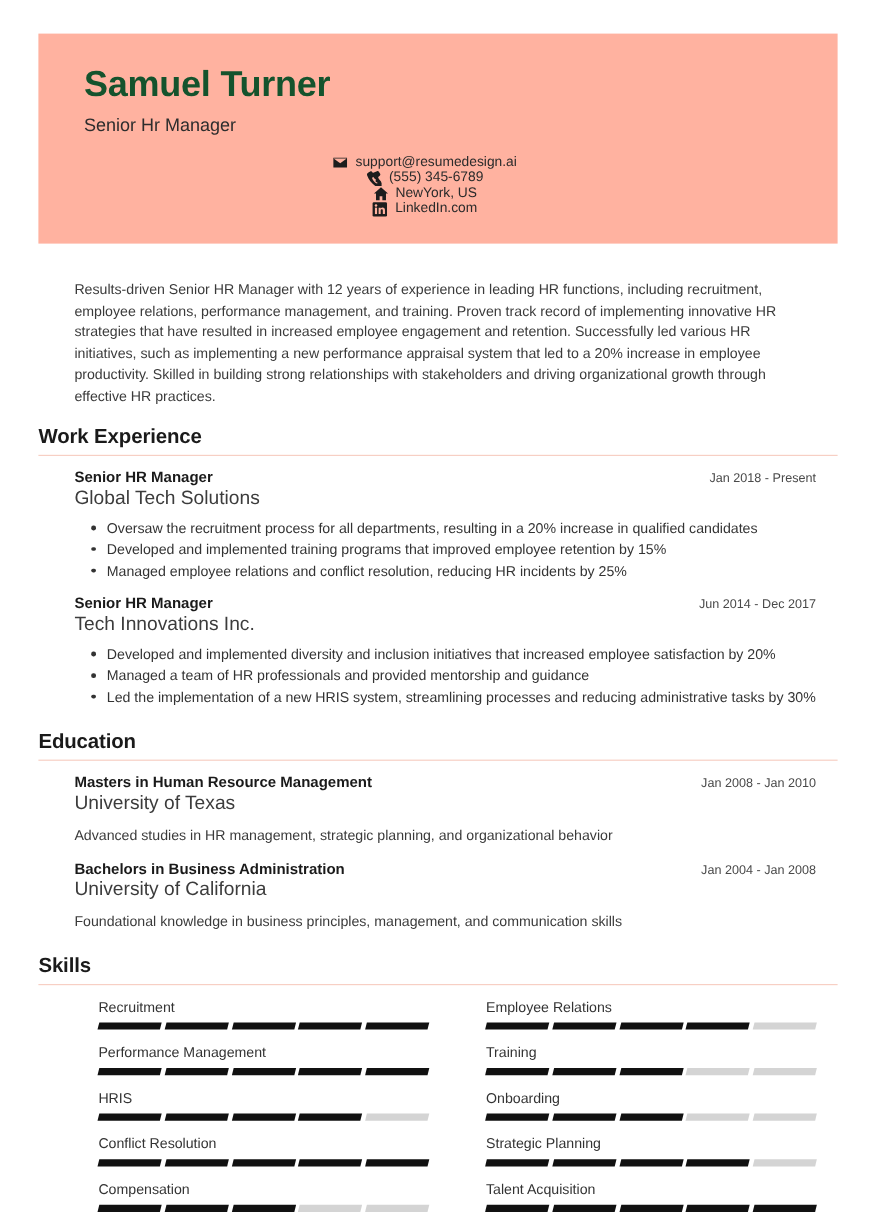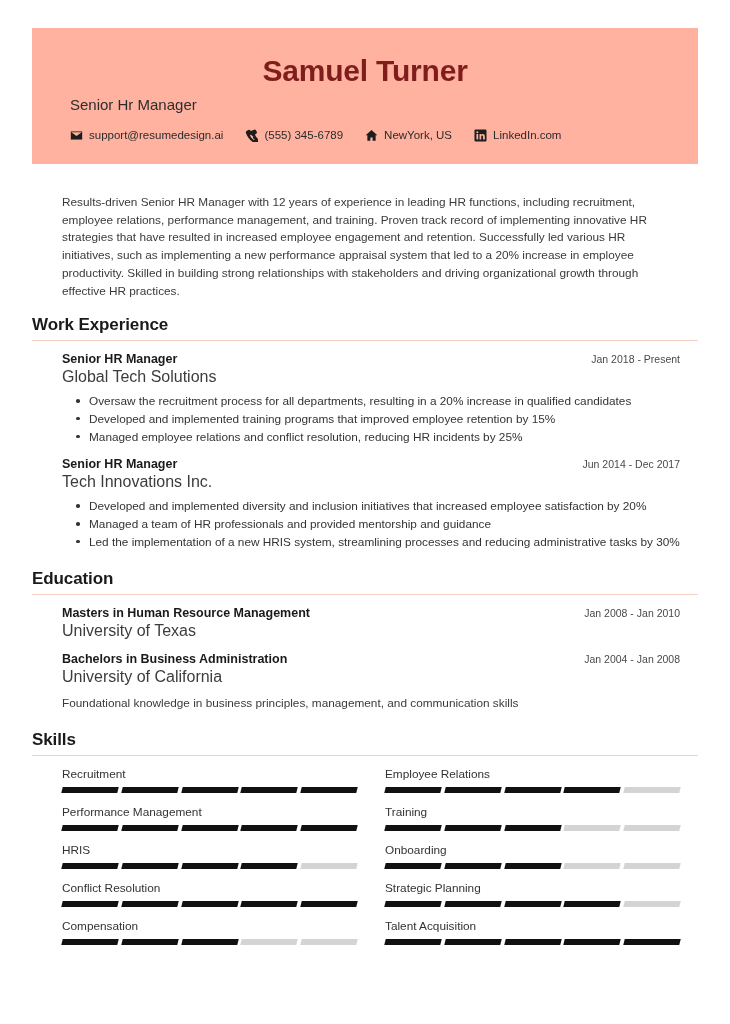--- a/index.html
+++ b/index.html
@@ -26,39 +26,39 @@
   
   .header {
     background: #FFB2A0;
     padding: 26px 38px 22px 38px;
     margin-bottom: 30px;
   }
 
   .full-name {
     font-size: 30px;
     font-weight: bold;
-    color: #7f1d1d;
+    color: #14532d;
     letter-spacing: -0.2px;
     line-height: 1.12;
-    text-align: center;
   }
 
   .job-title {
     font-size: 15px;
     color: #2d2d2d;
     margin-top: 8px;
     font-weight: normal;
   }
 
   .contact-row {
     display: flex;
     align-items: center;
     flex-wrap: wrap;
     margin-top: 16px;
     gap: 0;
+    flex-direction: column;
   }
 
   .contact-item {
     display: flex;
     align-items: center;
     font-size: 11.5px;
     color: #2b2b2b;
     margin-right: 22px;
     white-space: nowrap;
   }
@@ -170,20 +170,21 @@
   
   .skills-grid {
     display: grid;
     grid-template-columns: 1fr 1fr;
     column-gap: 28px;
     row-gap: 0;
   }
 
   .skill {
     padding-bottom: 12px;
+    margin-left: 20px;
   }
 
   .skill-name {
     font-size: 11.8px;
     color: #333333;
     margin-bottom: 6px;
   }
 
   .skill-bar {
     display: flex;
@@ -286,20 +287,21 @@
   <div class="section">
     <div class="section-title">Education</div>
     <div class="section-rule"></div>
     <div class="section-body">
         <div class="entry">
           <div class="entry-head">
             <div class="entry-role">Masters in Human Resource Management</div>
             <div class="entry-date">Jan 2008 - Jan 2010</div>
           </div>
           <div class="entry-org">University of Texas</div>
+          <div class="entry-desc">Advanced studies in HR management, strategic planning, and organizational behavior</div>
         </div>
         <div class="entry">
           <div class="entry-head">
             <div class="entry-role">Bachelors in Business Administration</div>
             <div class="entry-date">Jan 2004 - Jan 2008</div>
           </div>
           <div class="entry-org">University of California</div>
           <div class="entry-desc">Foundational knowledge in business principles, management, and communication skills</div>
         </div>
       </div>

